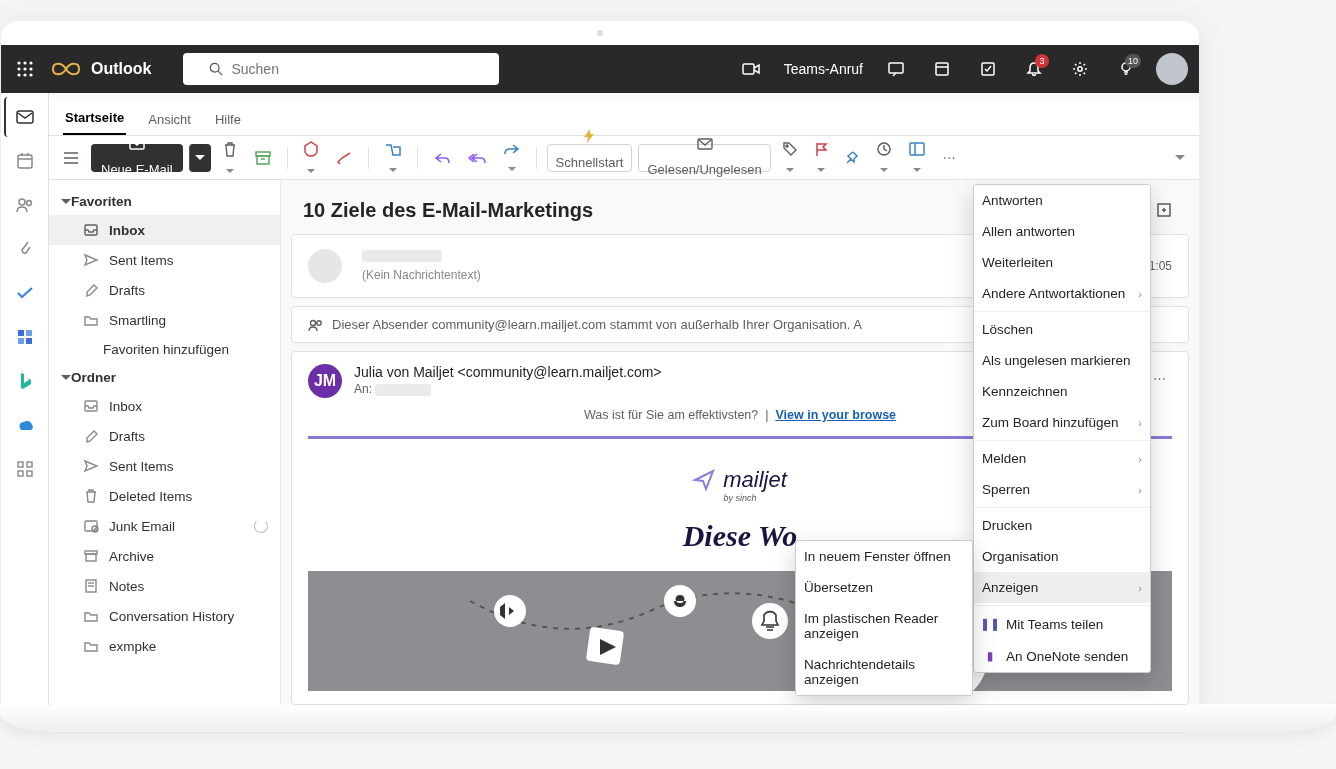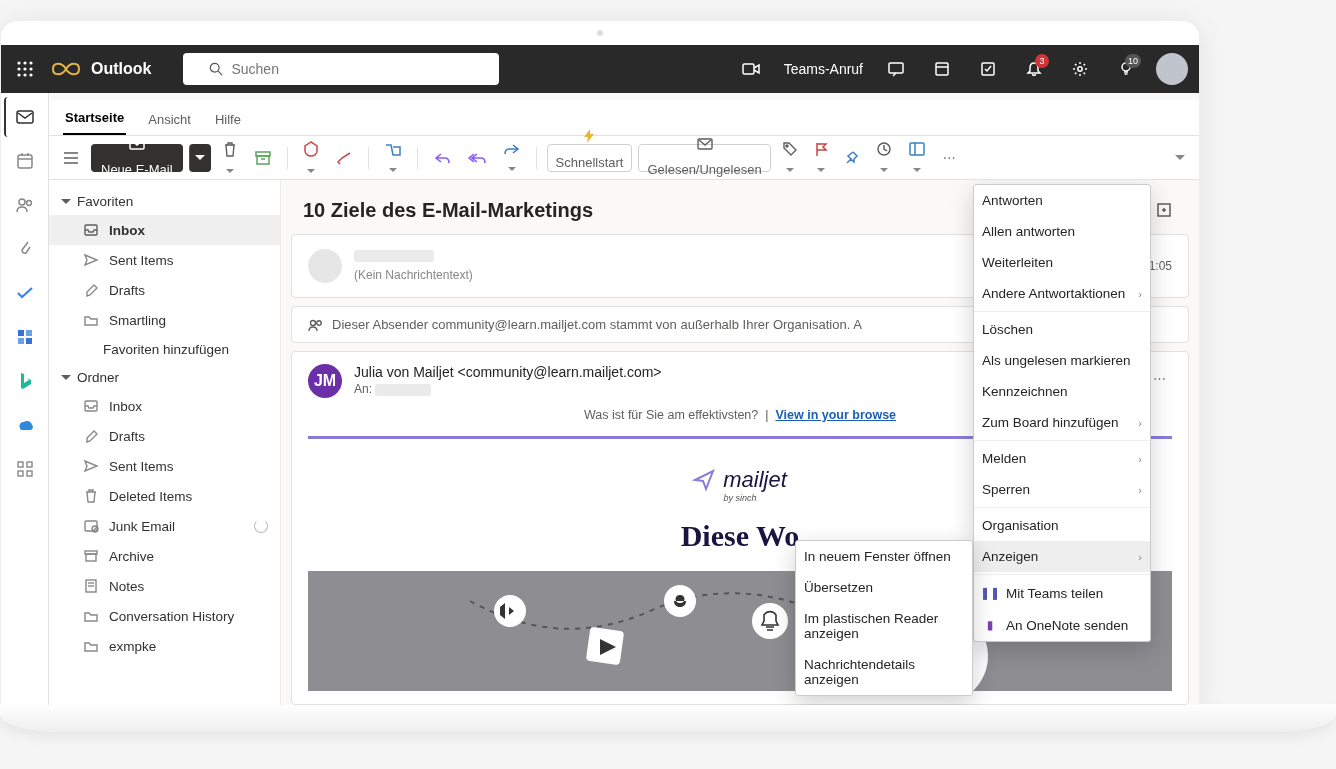--- a/index.html
+++ b/index.html
@@ -46,53 +46,53 @@
 .ribbon { height: 44px; background: #fff; border-bottom: 1px solid #e1e1e1; display:flex; align-items:center; padding: 0 8px; gap: 6px; }
 .rbtn { height: 28px; display:flex; align-items:center; justify-content:center; padding: 0 6px; border-radius:4px; cursor:pointer; color:#605e5c; font-size:13px; gap:12px;flex-direction:column; }
 .new-mail { background:#323130; color:#fff; padding: 0 10px; }
 .new-mail-split { background:#323130; color:#fff; width:22px; border-left:1px solid #555; }
 .divider-v { width:1px; height:22px; background:#e1e1e1; margin: 0 4px; }
 .pill { border:1px solid #d1d1d1; padding:0 8px; border-radius:4px; }
 
 
 .content { flex:1; display:flex; overflow:hidden; }
 .folders { width: 232px; background:#fff; overflow-y:auto; font-size: 13.5px; color:#323130; padding-top:8px; border-right:1px solid #edebe9; }
-.section-header { display:flex; align-items:center; padding: 6px 12px; font-weight:400; gap:6px; cursor:pointer;text-align:right; }
+.section-header { display:flex; align-items:center; padding: 6px 12px; font-weight:700; cursor:pointer;text-align:right; }
 .folder-item { display:flex; align-items:center; padding: 7px 12px 7px 34px; gap:10px; cursor:pointer; }
 .folder-item.selected { background:#f0f0f0; font-weight:600; }
 .folder-item .sync { margin-left:auto; width:14px; height:14px; border:1.5px solid #bbb; border-top-color:transparent; border-radius:50%; }
 .folder-indent { padding-left: 54px; }
 
 
 .reading { flex:1; display:flex; flex-direction:column; overflow:hidden; position:relative; padding:6px 10px 0 10px; background:#faf9f8; }
 .msg-header { display:flex; align-items:center; padding: 10px 12px; }
 .subject { font-size: 20px; font-weight: 600; color:#242424; flex:1; }
 .header-actions { display:flex; gap:10px; color:#605e5c; }
 
 .card { background:#fff; border:1px solid #e1e1e1; border-radius:4px; margin-bottom:8px; padding:14px 16px; }
-.card.collapsed { display:flex; align-items:center; gap:12px; }
+.card.collapsed { display:flex; align-items:center; gap:20px; }
 .avatar-sm { width:34px; height:34px; border-radius:50%; background:#e6e6e6; }
 .avatar-purple { width:34px; height:34px; border-radius:50%; background:#6b2fa8; color:#fff; display:flex; align-items:center; justify-content:center; font-size:16px; font-weight:600; }
 .muted { color:#8a8886; font-size: 12px; }
 .time { margin-left:auto; font-size:12px; color:#605e5c; }
 
 .info-banner { background:#fff; border:1px solid #e1e1e1; border-radius:4px; padding:10px 16px; font-size:13px; color:#605e5c; display:flex; align-items:center; gap:8px; margin-bottom:8px; }
 
 .expanded-card { background:#fff; border:1px solid #e1e1e1; border-radius:4px; flex:1; overflow:hidden; display:flex; flex-direction:column; }
 .exp-head { padding:12px 16px 6px; display:flex; gap:12px; align-items:flex-start; }
 .exp-head .from { font-size:14px; color:#242424; }
 .exp-head .to { font-size:12px; color:#605e5c; margin-top:2px; }
 .exp-head .right { margin-left:auto; display:flex; align-items:center; gap:8px; color:#605e5c; font-size:12px; }
 .exp-body { flex:1; overflow:hidden; padding:0 16px; }
 .mailjet-frame { border-top: 3px solid #8b7bd8; margin-top:6px; }
 .pre-header { text-align:center; font-size:12.5px; color:#605e5c; padding:4px 0 8px; }
 .pre-header a { color:#1a5fb4; font-weight:600; text-decoration:underline; }
 .mj-logo { text-align:center; padding:28px 0 10px; font-size:22px; font-weight:500; color:#1a1440;font-style:italic; }
 .mj-logo .sub { font-size:9px; color:#555; }
-.big-h { text-align:center; font-family: Georgia, serif; font-size:30px; font-weight:700; color:#1a1440; padding:6px 10px 18px; }
+.big-h { text-align:center; font-family: Georgia, serif; font-size:30px; font-weight:700; color:#1a1440; padding:6px 10px 18px;font-style:italic; }
 .hero { background:#8e8e92; height:120px; margin:0 0 0 0; position:relative; overflow:hidden; }
 
 .more-dots { margin-left:auto; }
 
 
 .menu { position:absolute; background:#fff; border:1px solid #ccc; border-radius:3px; box-shadow: 0 8px 24px rgba(0,0,0,0.18); font-size:13.5px; color:#242424; z-index:50; overflow:hidden; }
 .menu1 { top: 4px; right: 48px; width: 178px; }
 .menu2 { top: 360px; right: 226px; width: 178px; }
 .mitem { padding: 8px 8px; display:flex; align-items:center; gap:8px; cursor:pointer; position:relative; }
 .mitem:hover, .mitem.hover { background:#eee; }
@@ -664,20 +664,23 @@
           <div class="mitem">
                     <span>Melden</span>
                     <span class="chev">›</span>
                   </div>
           <div class="mitem">
                     <span>Sperren</span>
                     <span class="chev">›</span>
                   </div>
           <div class="msep"></div>
           <div class="mitem">
+                    <span>Drucken</span>
+                  </div>
+          <div class="mitem">
                     <span>Organisation</span>
                   </div>
           <div class="mitem hover">
                     <span>Anzeigen</span>
                     <span class="chev">›</span>
                   </div>
           <div class="msep"></div>
           <div class="mitem">
                     <span class="micon" style="color:#5558af">❚❚</span>
                     <span>Mit Teams teilen</span>

